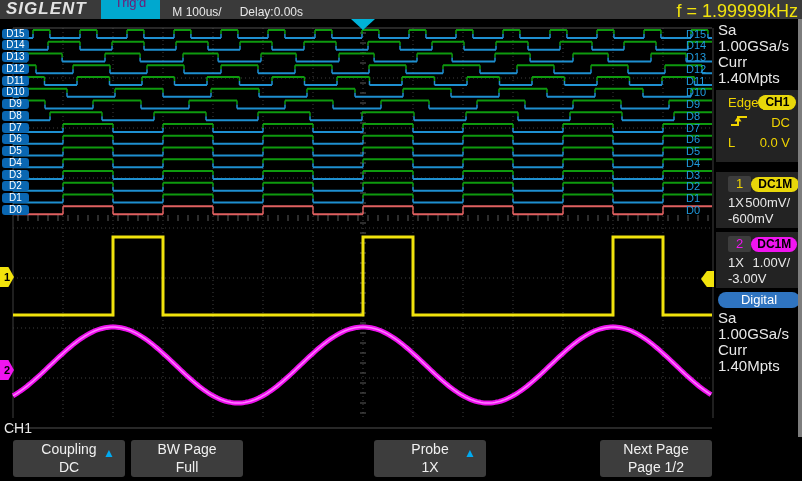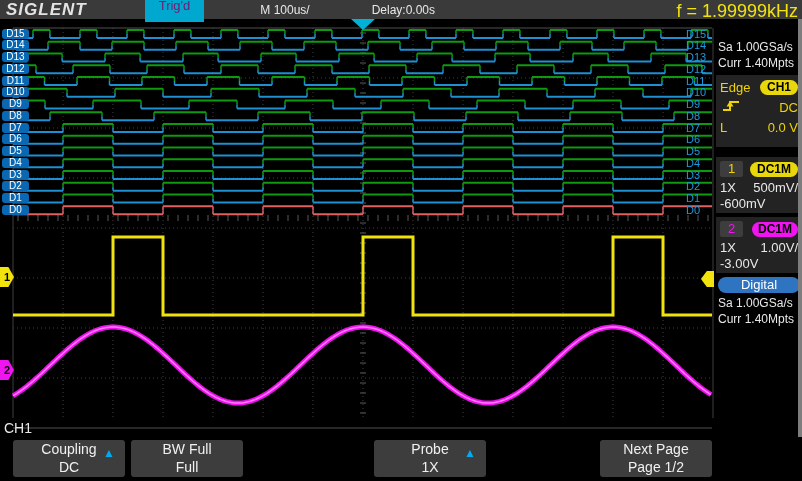--- a/index.html
+++ b/index.html
@@ -2,21 +2,21 @@
 <html><head>
 <meta charset="utf-8">
 <style>
   html,body{margin:0;padding:0;background:#000;}
   body{width:802px;height:481px;position:relative;overflow:hidden;
        font-family:"Liberation Sans","DejaVu Sans",sans-serif;-webkit-font-smoothing:none;}
   #screen{position:absolute;inset:0;background:#000;}
 
   
   .topbar{position:absolute;left:0;top:0;width:802px;height:19px;background:#3a3a3a;
-          display:flex;align-items:center;gap:44px;}
+          display:flex;align-items:flex-end;}
   .brand{color:#e3e3e3;font-weight:bold;font-style:italic;font-size:17px;letter-spacing:1px;
          margin-left:6px;margin-right:14px;}
   .trig-badge{background:#00a8cf;color:#701a75;font-size:13px;padding:0 14px;height:24px;
               line-height:16px;margin-right:12px;}
   .tb-text{color:#e8e8e8;font-size:12px;margin-right:18px;white-space:nowrap;}
   .freq{position:absolute;right:4px;top:1px;color:#f2e30c;font-size:18px;}
 
   
   #plot{position:absolute;left:0;top:0;width:716px;height:481px;}
   svg{position:absolute;left:0;top:0;}
@@ -32,22 +32,22 @@
           clip-path:polygon(0 0,60% 0,100% 50%,60% 100%,0 100%);}
   .marker.ch1{top:267px;background:#f2e30c;}
   .marker.ch2{top:360px;background:#f014f0;}
   .trig-level{position:absolute;left:701px;top:271px;width:13px;height:16px;background:#f2e30c;
               clip-path:polygon(100% 0,45% 0,0 50%,45% 100%,100% 100%);}
   .ch-footer{position:absolute;left:4px;top:420px;color:#e8e8e8;font-size:14px;}
 
   
   .sidebar{position:absolute;left:716px;top:19px;width:86px;height:418px;background:#000;}
   .sb-edge{position:absolute;left:798px;top:19px;width:4px;height:456px;background:#7d7d7d;}
-  .acq{color:#e8e8e8;font-size:12px;line-height:16px;padding:20px 0 0 2px;}
-  .box{background:#232323;margin-top:4px;padding:2px 4px;}
+  .acq{color:#e8e8e8;font-size:15px;line-height:16px;padding:3px 0 0 2px;}
+  .box{background:#232323;margin-top:4px;padding:2px 12px;}
   .row{display:flex;justify-content:space-between;align-items:center;height:20px;}
   .ytext{color:#f0d400;font-size:13px;}
   .wtext{color:#e8e8e8;font-size:13px;}
   .badge-yel{background:#e8d70a;color:#000;font-size:12px;font-weight:bold;
              padding:0 7px;border-radius:8px;height:15px;line-height:15px;}
   .badge-mag{background:#f014f0;color:#000;font-size:12px;font-weight:bold;
              padding:0 6px;border-radius:8px;height:15px;line-height:15px;}
   .chnum{background:#3d3d3d;padding:0 8px;height:16px;line-height:16px;font-size:13px;border-radius:2px;}
   .chnum.c1{color:#f0d400;}
   .chnum.c2{color:#f014f0;}
@@ -1102,21 +1102,21 @@
   </div>
   <div class="sb-edge"></div>
 
   <div class="menubar">
     <div class="mbtn" style="left:13px;">
       <div>Coupling</div>
       <div>DC</div>
       <span class="arrow">▲</span>
     </div>
     <div class="mbtn" style="left:131px;">
-      <div>BW Full</div>
+      <div>BW Page</div>
       <div>Full</div>
     </div>
     <div class="mbtn" style="left:374px;">
       <div>Probe</div>
       <div>1X</div>
       <span class="arrow">▲</span>
     </div>
     <div class="mbtn" style="left:600px;">
       <div>Next Page</div>
       <div>Page 1/2</div>

